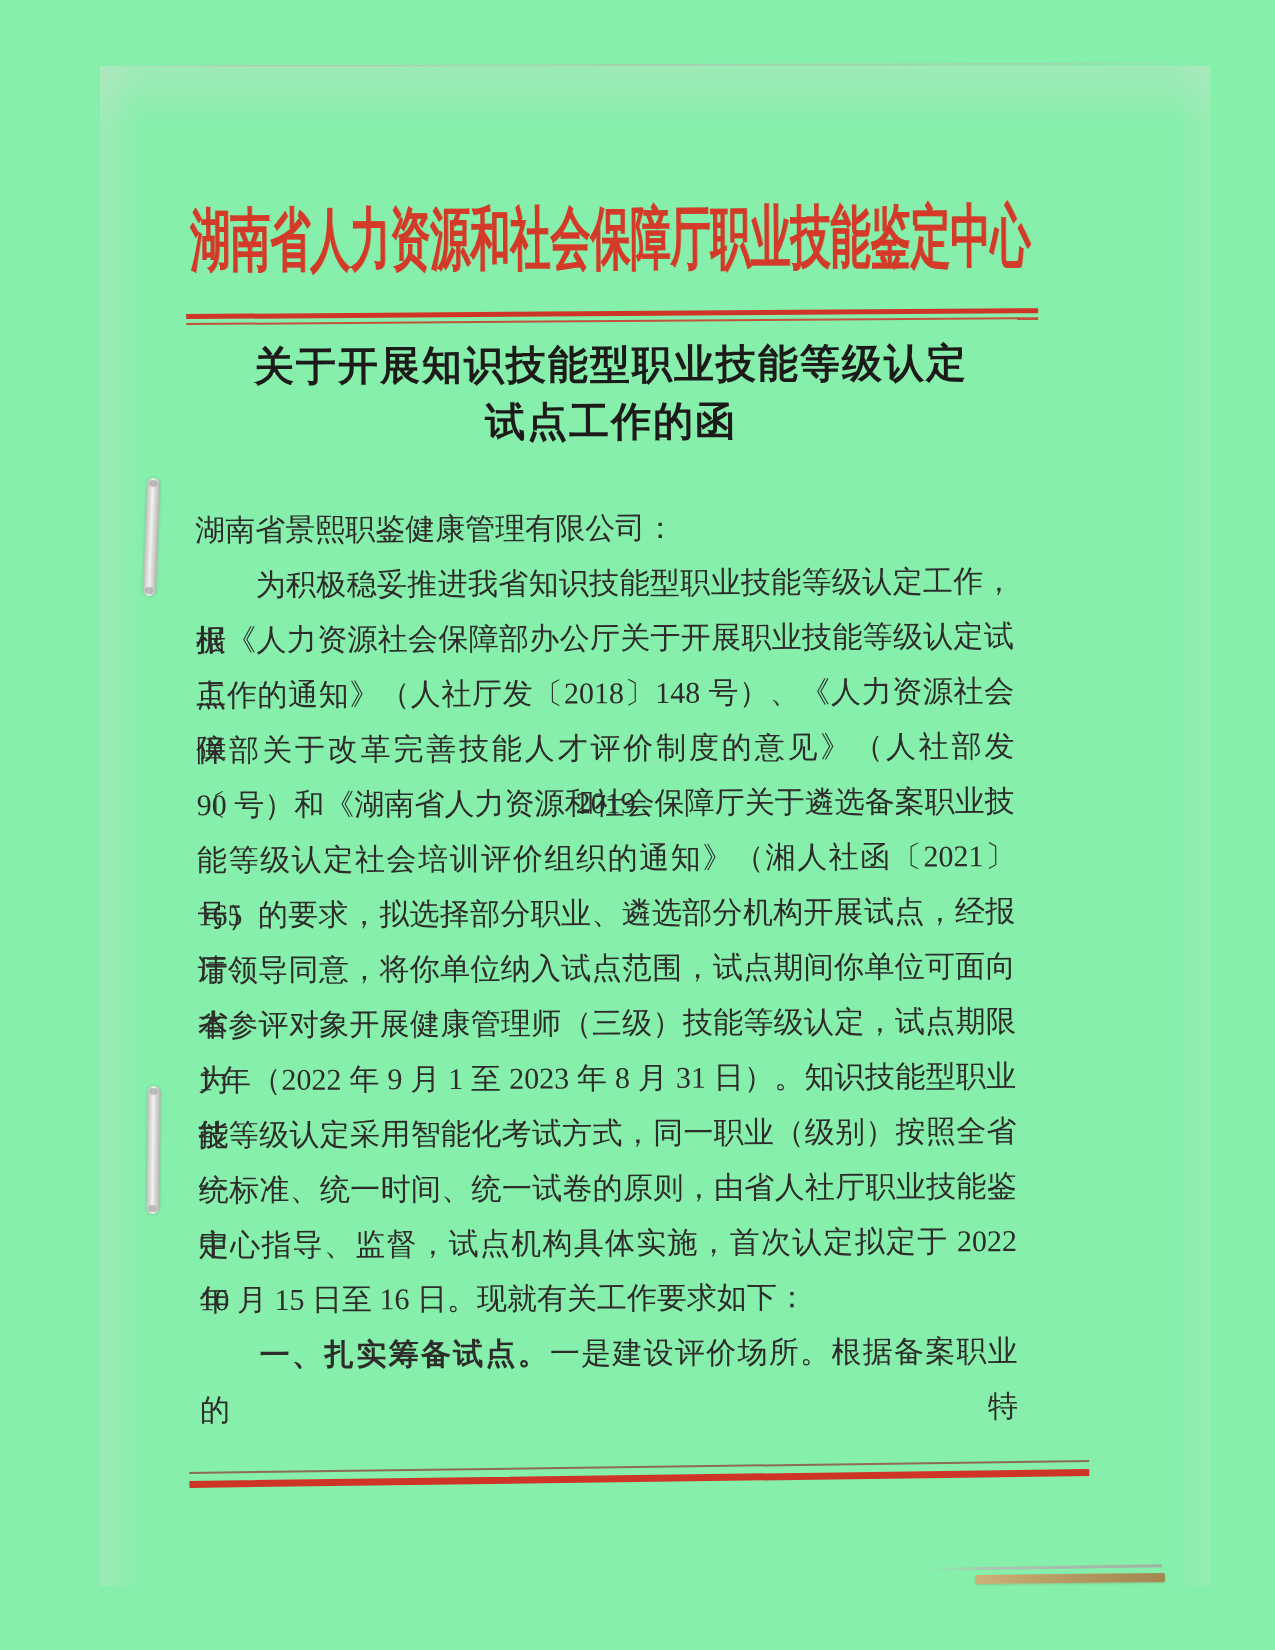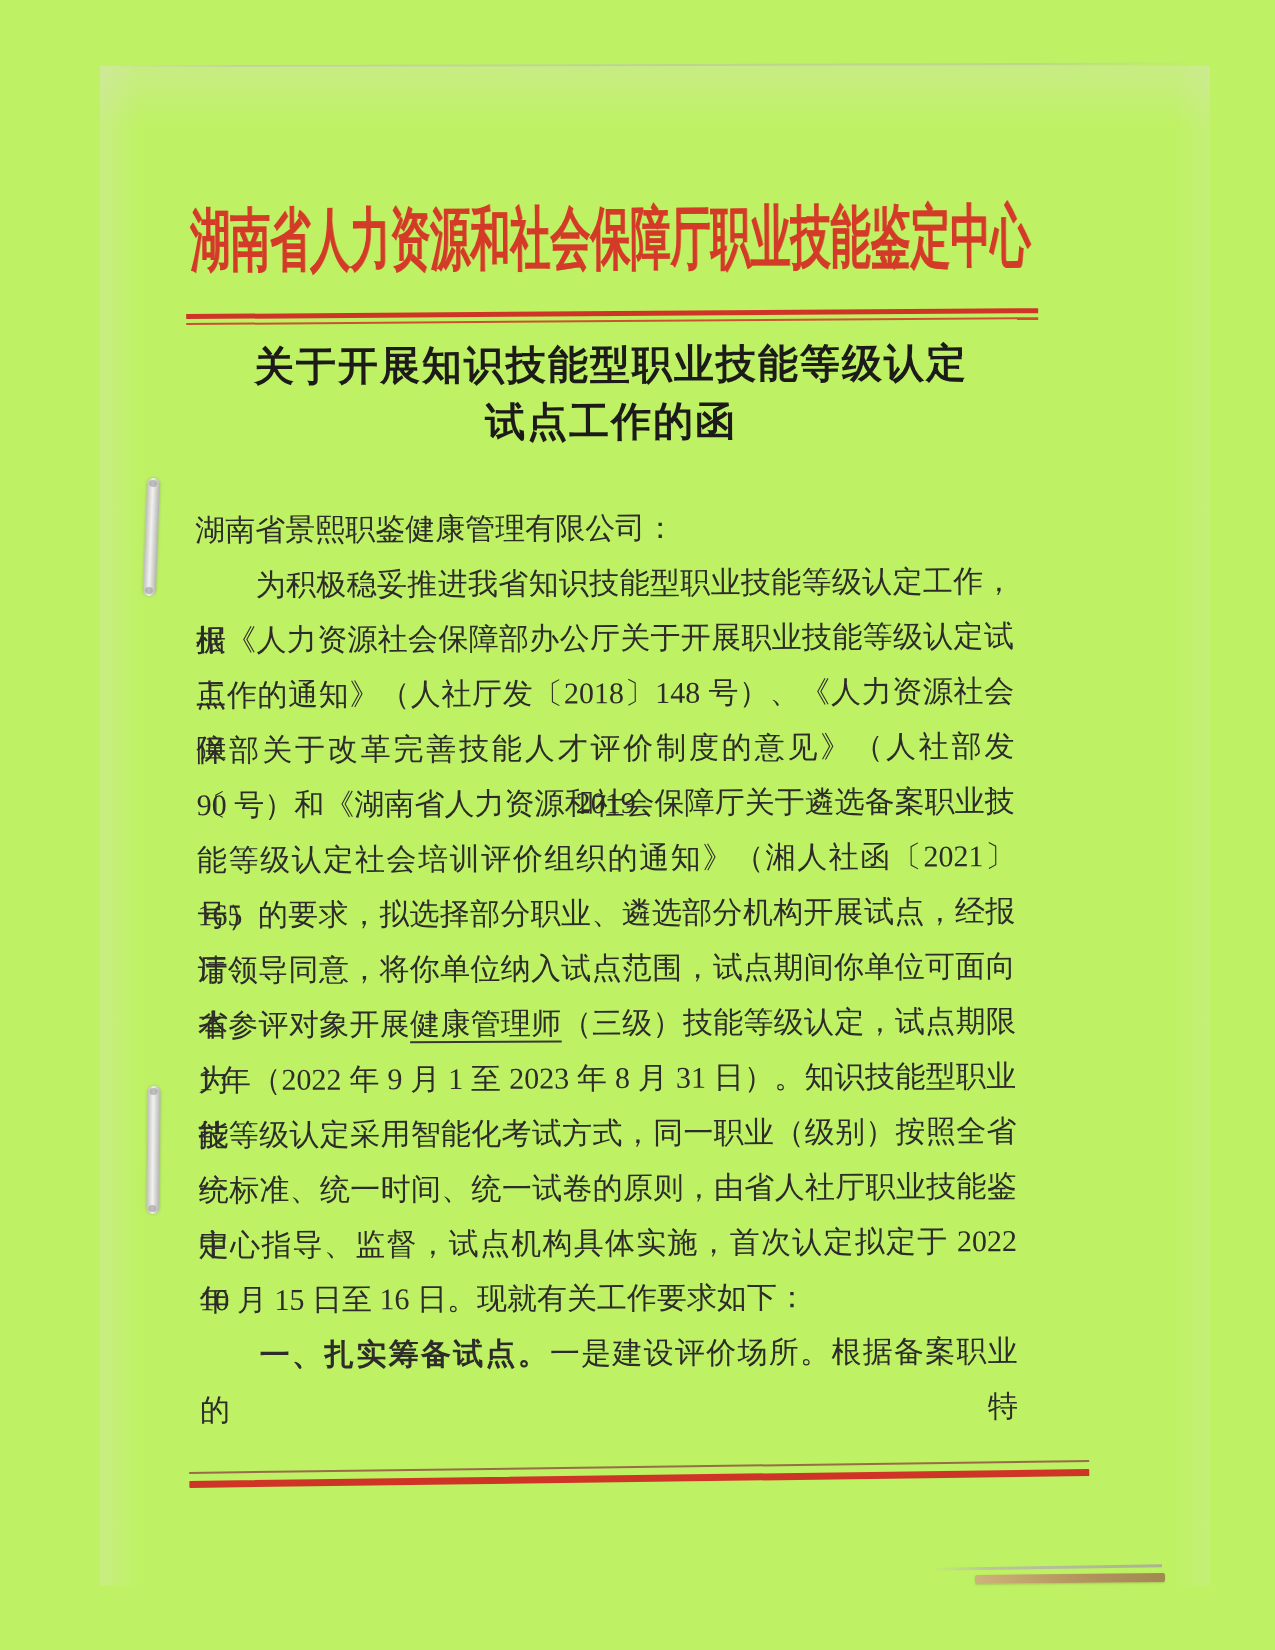--- a/index.html
+++ b/index.html
@@ -8,21 +8,21 @@
     width: 1275px;
     height: 1650px;
     background: #ffffff;
     overflow: hidden;
     font-family: "Liberation Serif", "DejaVu Serif", serif;
   }
   .scan {
     position: relative;
     width: 1275px;
     height: 1650px;
-    background: #bef264;
+    background: #86efac;
   }
   
   .page-edge-top {
     position: absolute;
     left: 108px; top: 64px;
     width: 1095px; height: 2px;
     background: linear-gradient(to right, rgba(190,186,180,0), rgba(190,186,180,.55) 12%, rgba(190,186,180,.5) 85%, rgba(190,186,180,0));
     transform: rotate(-0.15deg);
   }
   .page-shade {
@@ -98,21 +98,20 @@
   }
   .line.noj { text-align: left; }
   .line.ind { text-indent: 2em; }
   .seg-normal { font-weight: 400; }
   .seg-bold {
     font-weight: 700;
     font-family: "Liberation Sans", "DejaVu Sans", sans-serif;
     letter-spacing: 1px;
   }
   .seg-underline {
-    text-decoration: underline;
     text-underline-offset: 7px;
     text-decoration-thickness: 2px;
     text-decoration-color: #3a3836;
   }
   
   .footer-rule {
     position: absolute;
     left: 185px; top: 1466px;
     width: 900px;
     transform: rotate(-0.45deg);

